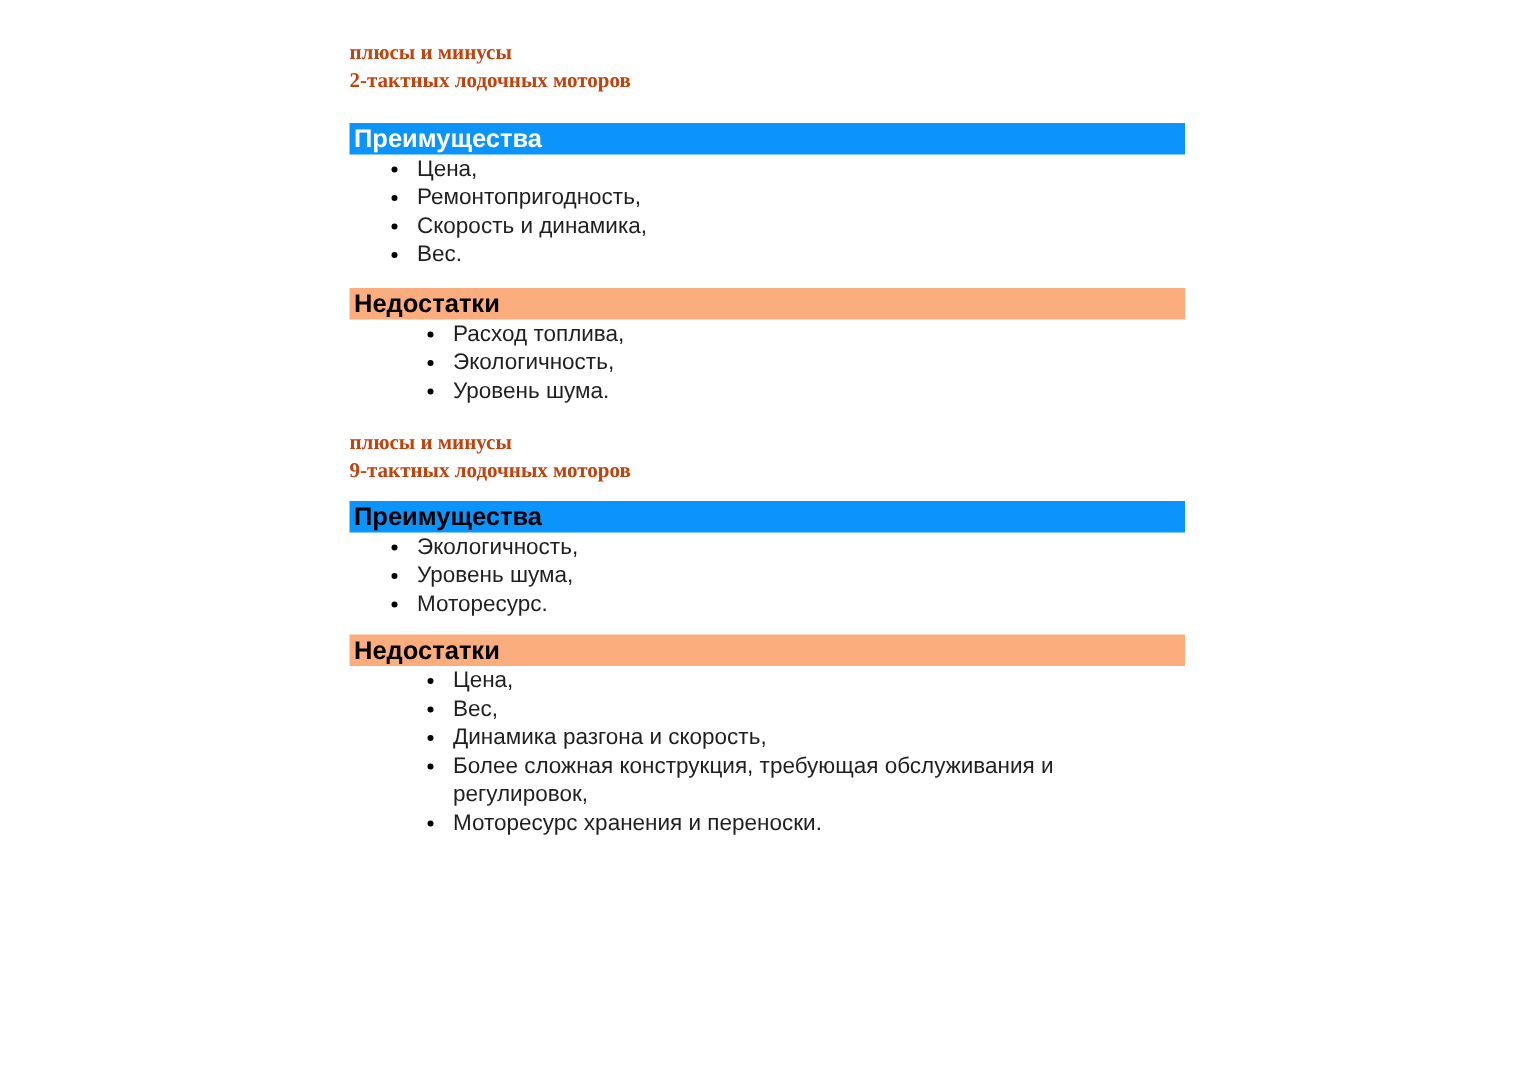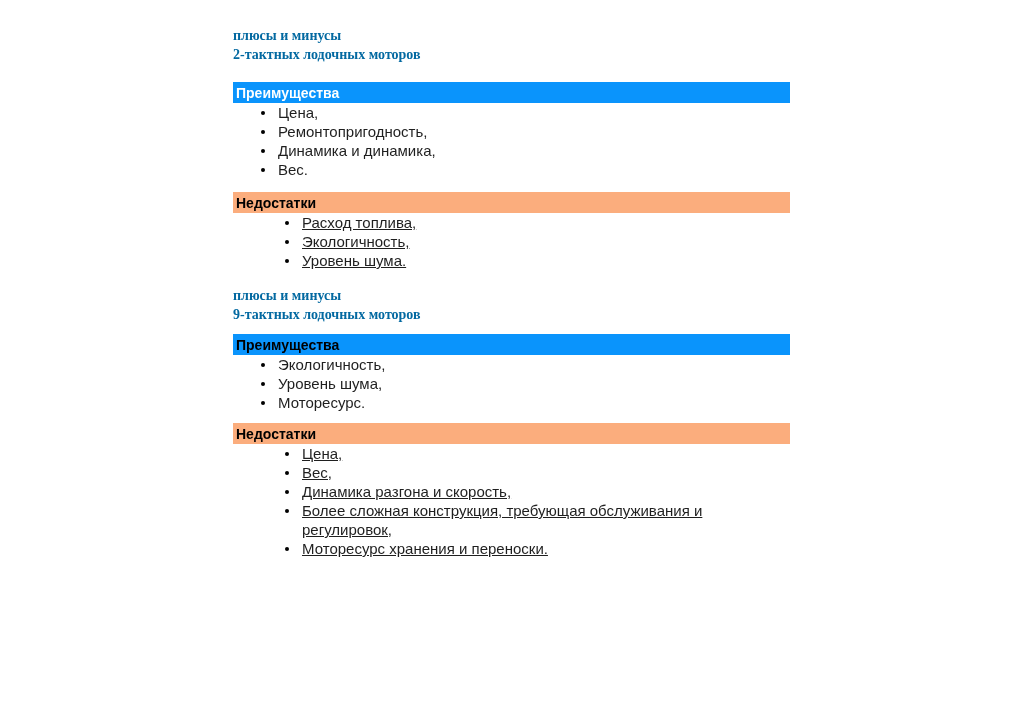--- a/index.html
+++ b/index.html
@@ -20,34 +20,34 @@
     left: 233px;
     top: 0;
     width: 557px;
   }
   .title {
     margin: 0;
     font-family: "Liberation Serif", serif;
     font-weight: 700;
     font-size: 14px;
     line-height: 19px;
-    color: #0369a1;
+    color: #c2410c;
   }
   .title .tline { display: block; }
   .title-1 { margin-top: 26px; }
   .title-2 { margin-top: 16px; }
   .bar {
     height: 21px;
     display: flex;
     align-items: center;
     box-sizing: border-box;
     padding-left: 3px;
     font-family: "Liberation Sans", sans-serif;
     font-weight: 700;
-    font-size: 14px;
+    font-size: 17px;
   }
   .bar-adv { background: var(--adv-bar, #0a94fc); }
   .bar-dis { background: var(--dis-bar, #fbad7d); color: #000000; }
   .bar-adv-1 { margin-top: 18px; }
   .bar-dis-1 { margin-top: 13px; }
   .bar-adv-2 { margin-top: 10px; }
   .bar-dis-2 { margin-top: 11px; }
   ul.blist {
     list-style: none;
     margin: 0;
@@ -56,21 +56,21 @@
   .list-adv-1 { margin-top: 18px; }
   .list-dis-1 { margin-top: 18px; }
   .list-adv-2 { margin-top: 19px; }
   .list-dis-2 { margin-top: 19px; }
   ul.blist li {
     position: relative;
     font-size: 15px;
     line-height: 19px;
   }
   ul.list-adv li { padding-left: 45px; }
-  ul.list-dis li { padding-left: 69px; text-decoration: underline; }
+  ul.list-dis li { padding-left: 69px; }
   ul.blist .dot {
     position: absolute;
     top: 8px;
     width: 4px;
     height: 4px;
     border-radius: 50%;
     background: #000000;
   }
   ul.list-adv .dot { left: 28px; }
   ul.list-dis .dot { left: 52px; }
@@ -83,21 +83,21 @@
   <h2 class="title title-1">
     <span class="tline">плюсы и минусы</span>
     <span class="tline">2-тактных лодочных моторов</span>
   </h2>
 
   <div class="bar bar-adv bar-adv-1" style="color: rgb(255, 255, 255);">Преимущества</div>
 
   <ul class="blist list-adv list-adv-1">
       <li><span class="dot"></span><span>Цена,</span></li>
       <li><span class="dot"></span><span>Ремонтопригодность,</span></li>
-      <li><span class="dot"></span><span>Динамика и динамика,</span></li>
+      <li><span class="dot"></span><span>Скорость и динамика,</span></li>
       <li><span class="dot"></span><span>Вес.</span></li>
     </ul>
 
   <div class="bar bar-dis bar-dis-1" style="color: rgb(0, 0, 0);">Недостатки</div>
 
   <ul class="blist list-dis list-dis-1">
       <li><span class="dot"></span><span>Расход топлива,</span></li>
       <li><span class="dot"></span><span>Экологичность,</span></li>
       <li><span class="dot"></span><span>Уровень шума.</span></li>
     </ul>

